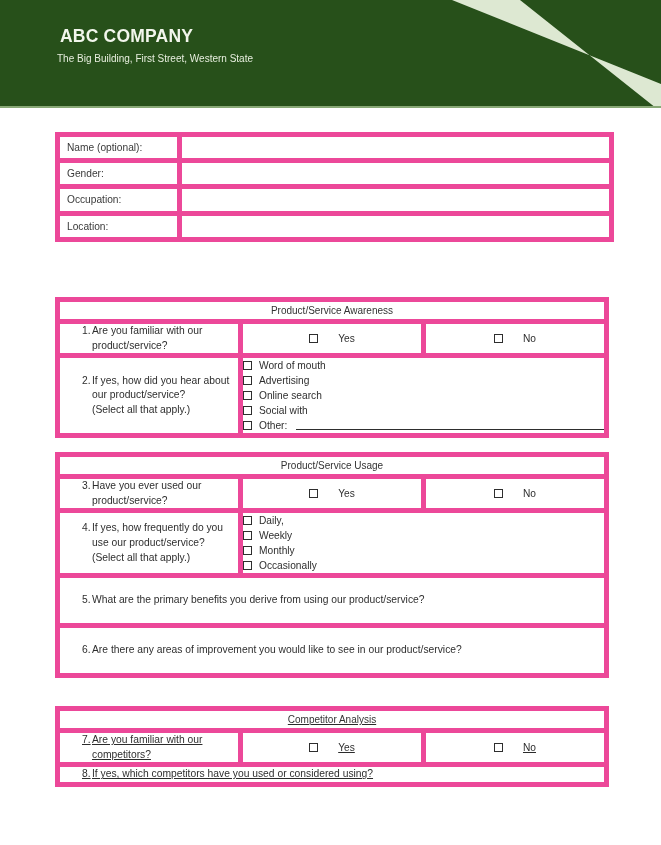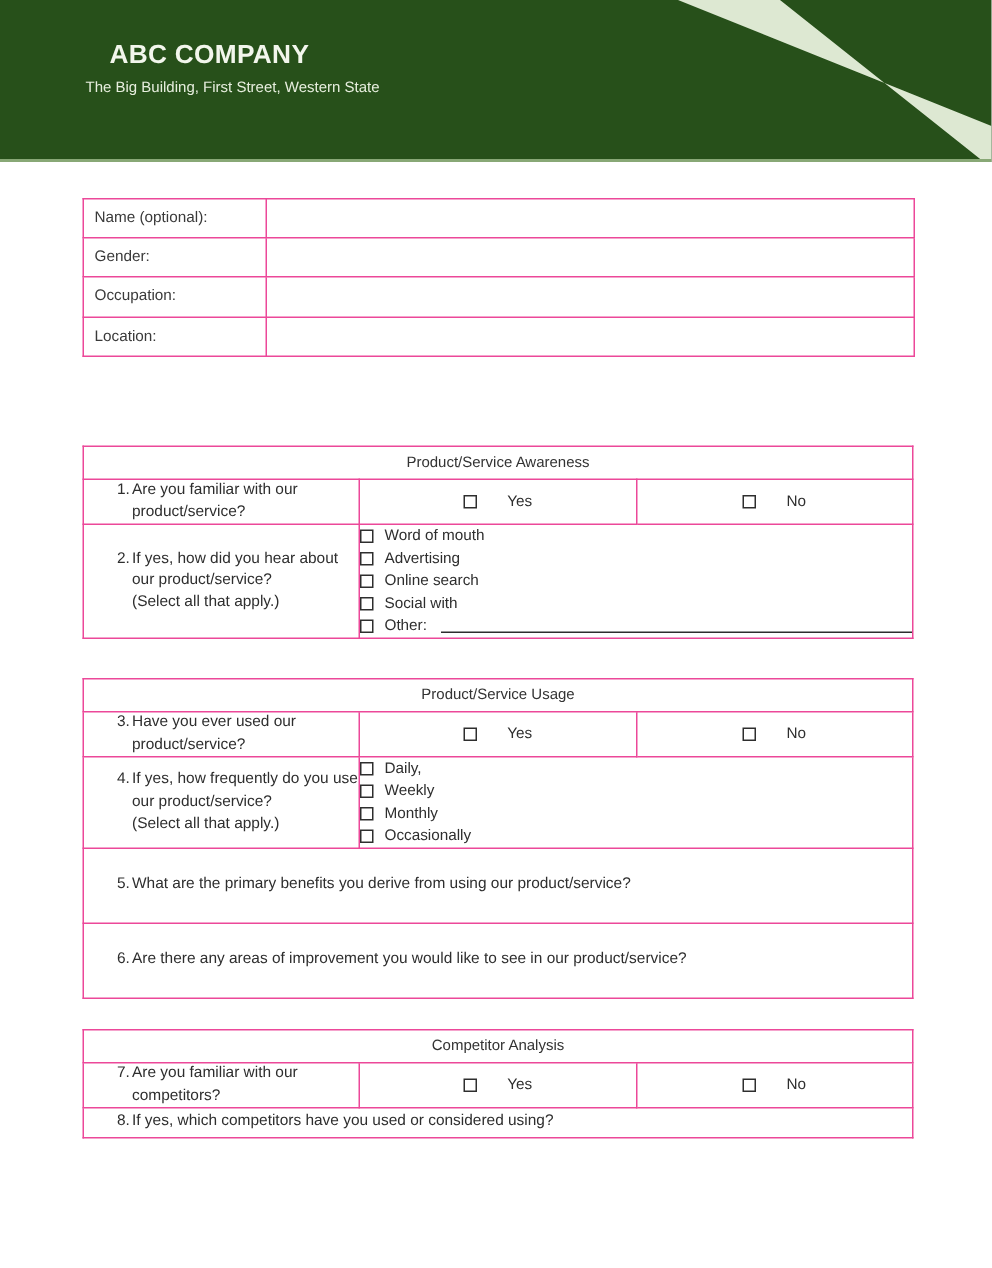--- a/index.html
+++ b/index.html
@@ -36,21 +36,21 @@
     position: absolute;
     left: 57px;
     top: 27px;
     z-index: 3;
   }
   .company-name {
     font-size: 17.5px;
     font-weight: bold;
     color: #f2f6ec;
     letter-spacing: 0.2px;
-    margin: 0 0 7px 16px;
+    margin: 0 0 7px 3px;
     line-height: 1.05;
   }
   .company-address {
     font-size: 10px;
     color: #e7eede;
     margin: 0 0 3px 0;
     line-height: 1.35;
     font-weight: normal;
   }
   .company-email {
@@ -79,21 +79,21 @@
   }
 
   table.form-table {
     position: absolute;
     left: 55px;
     width: 554px;
     border-collapse: collapse;
     table-layout: fixed;
   }
   table.form-table td {
-    border: 1px solid #ec4899;
+    border: 5px solid #ec4899;
     padding: 0;
     vertical-align: middle;
   }
 
   
   #demographics-table { top: 24px; }
   #demographics-table td.demo-label {
     width: 122px;
     height: 26.2px;
     padding: 0 0 0 7px;
@@ -357,21 +357,21 @@
               <div class="q-inner">
                 <div class="q-num">6.</div>
                 <div class="q-text">
                   <span class="q-line">Are there any areas of improvement you would like to see in our product/service?</span>
                 </div>
               </div>
             </td>
           </tr>
         </tbody>
       </table>
-      <table class="form-table" style="top:578px;">
+      <table class="form-table" style="top:598px;text-decoration:underline;">
         <tbody>
           <tr>
             <td class="section-title-cell" colspan="3">Competitor Analysis</td>
           </tr>
           <tr>
             <td class="q-cell" colspan="1">
               <div class="q-inner">
                 <div class="q-num">7.</div>
                 <div class="q-text">
                   <span class="q-line">Are you familiar with our competitors?</span>

